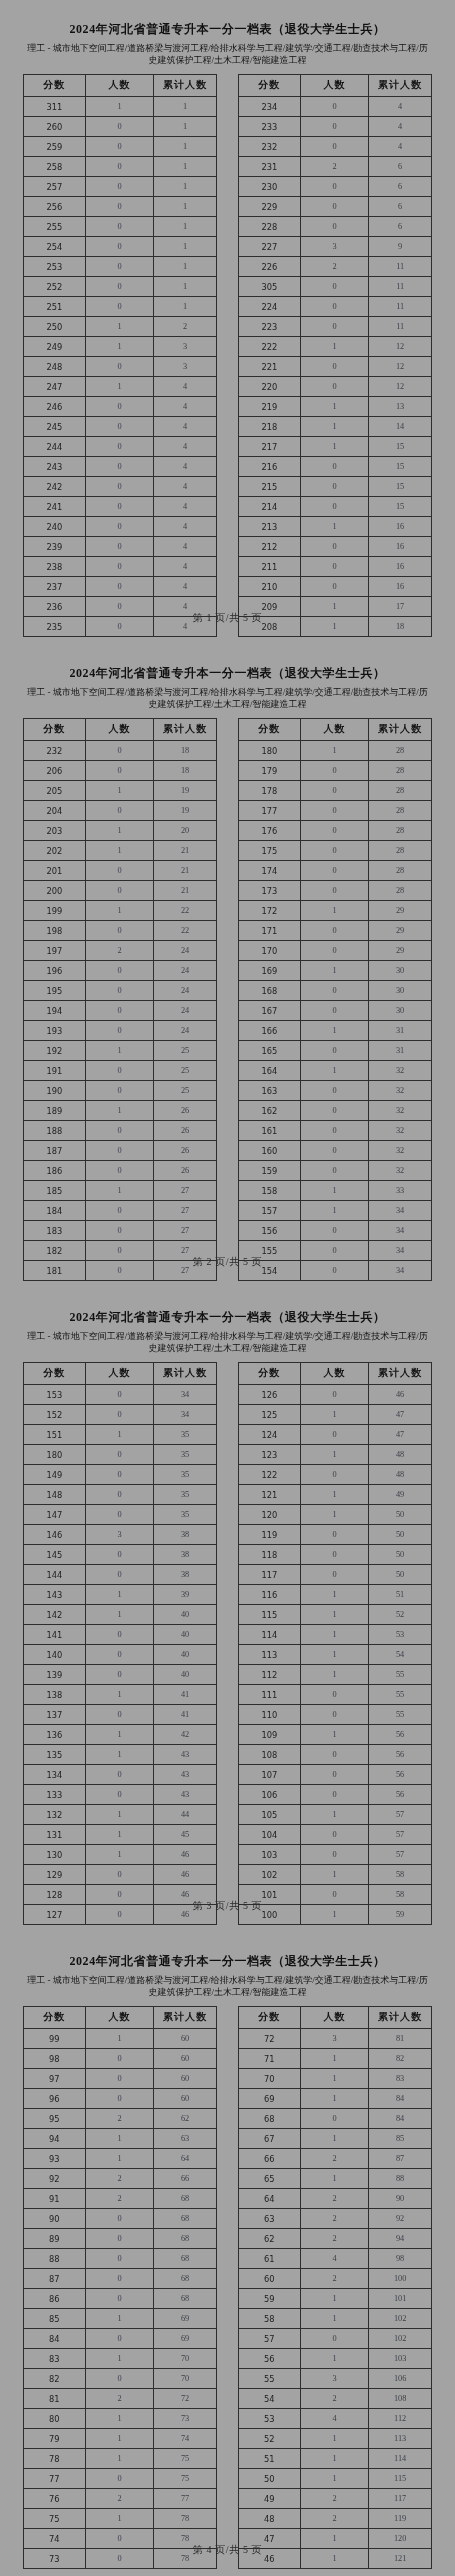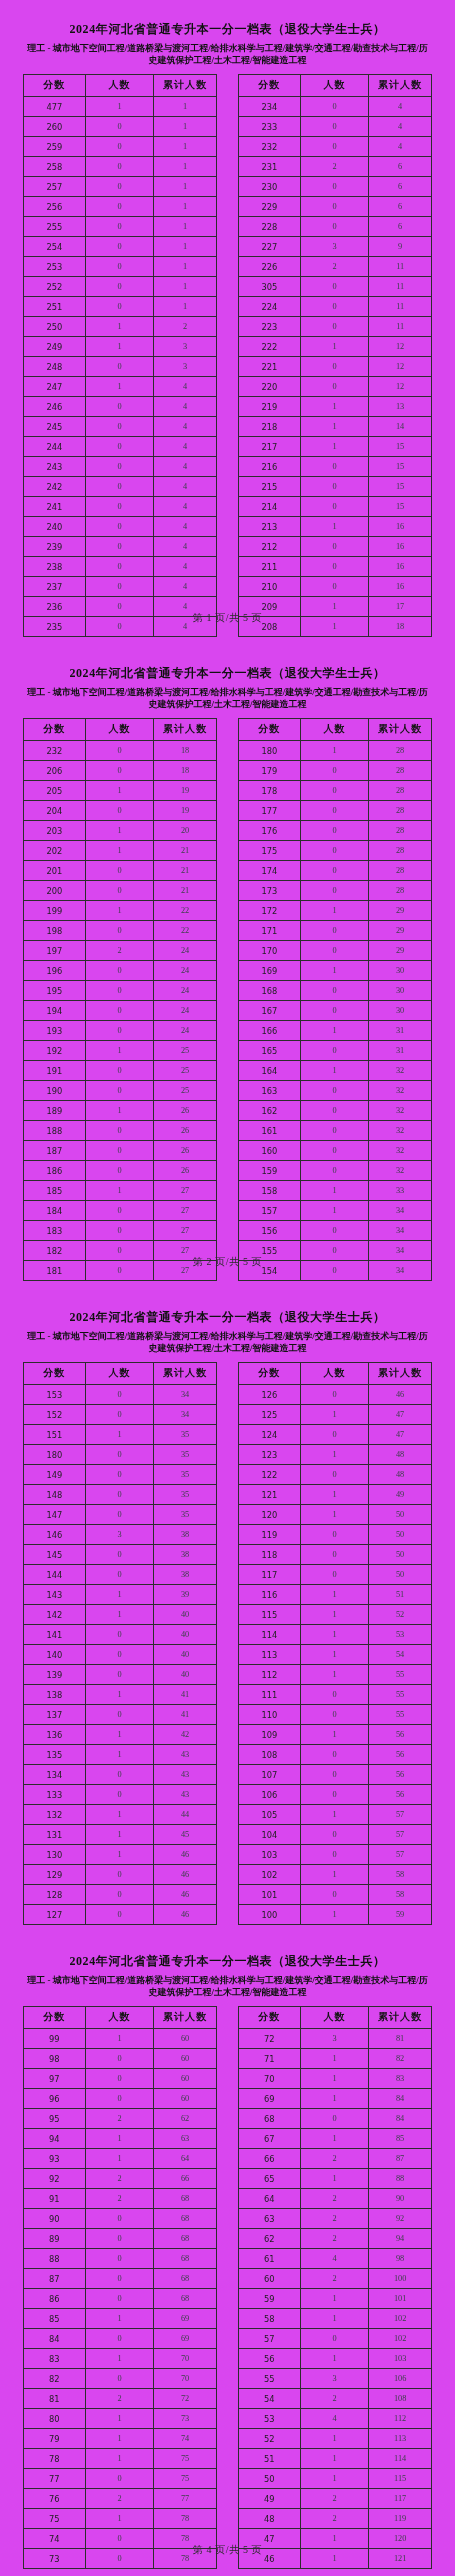--- a/index.html
+++ b/index.html
@@ -1,29 +1,29 @@
 <!DOCTYPE html>
 <html style="font-size:9.2px"><head>
 <meta charset="utf-8">
 <style>
   html,body{margin:0;padding:0;background:#ffffff;}
   body{width:455px;font-family:"Liberation Serif",serif;color:#1c1c1c;}
   .page{
     width:455px;height:644px;box-sizing:border-box;
-    position:relative;overflow:hidden;background:#d946ef;
+    position:relative;overflow:hidden;background:#a3a3a3;
   }
   .page-title{
     margin:0;padding-top:21px;
     text-align:center;font-size:12px;font-weight:bold;
     letter-spacing:0.6px;color:#111;
     font-family:"Liberation Serif",serif;
   }
   .page-subtitle{
     margin:4px auto 0;width:408px;
-    text-align:center;font-size:9px;font-weight:bold;
+    text-align:center;font-size:9px;font-weight:normal;
     line-height:1.38;color:#111;
     font-family:"Liberation Serif",serif;
   }
   .tables{
     display:flex;justify-content:space-between;
     padding:0 23px;margin-top:6.9px;
   }
   table.score-table{
     border-collapse:collapse;table-layout:fixed;
     width:194px;
@@ -74,21 +74,21 @@
           </colgroup>
         <thead>
           <tr>
             <th>分数</th>
             <th>人数</th>
             <th>累计人数</th>
           </tr>
         </thead>
         <tbody>
             <tr>
-              <td class="cell-score">477</td>
+              <td class="cell-score">311</td>
               <td class="cell-count">1</td>
               <td class="cell-cum">1</td>
             </tr>
             <tr>
               <td class="cell-score">260</td>
               <td class="cell-count">0</td>
               <td class="cell-cum">1</td>
             </tr>
             <tr>
               <td class="cell-score">259</td>
@@ -982,20 +982,21 @@
               <td class="cell-cum">58</td>
             </tr>
             <tr>
               <td class="cell-score">100</td>
               <td class="cell-count">1</td>
               <td class="cell-cum">59</td>
             </tr>
           </tbody>
       </table>
     </div>
+    <div class="page-footer">第 3 页/共 5 页</div>
   </section>
 
   <section class="page">
     <h1 class="page-title">2024年河北省普通专升本一分一档表（退役大学生士兵）</h1>
     <p class="page-subtitle">理工 - 城市地下空间工程/道路桥梁与渡河工程/给排水科学与工程/建筑学/交通工程/勘查技术与工程/历史建筑保护工程/土木工程/智能建造工程</p>
     <div class="tables">
       <table class="score-table">
         <colgroup>
             <col class="c1">
             <col class="c2">

